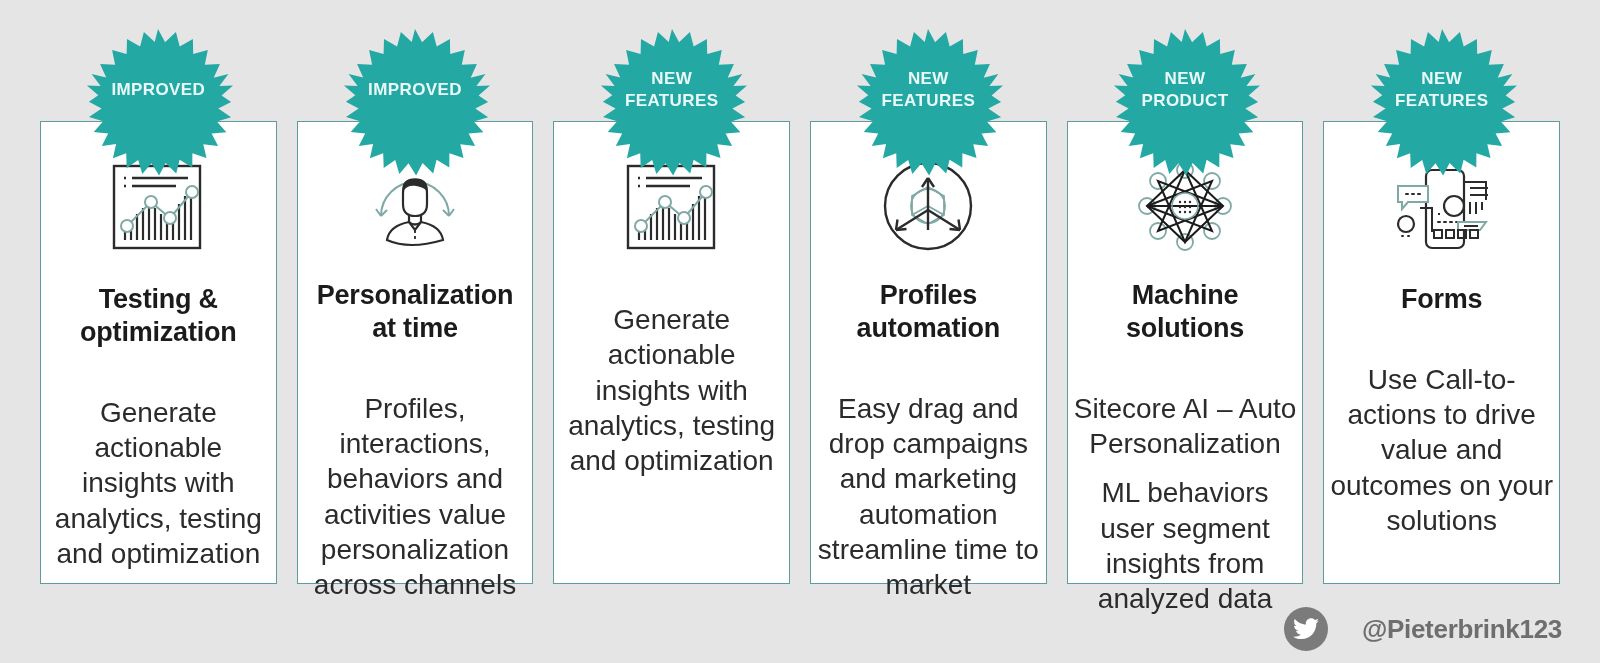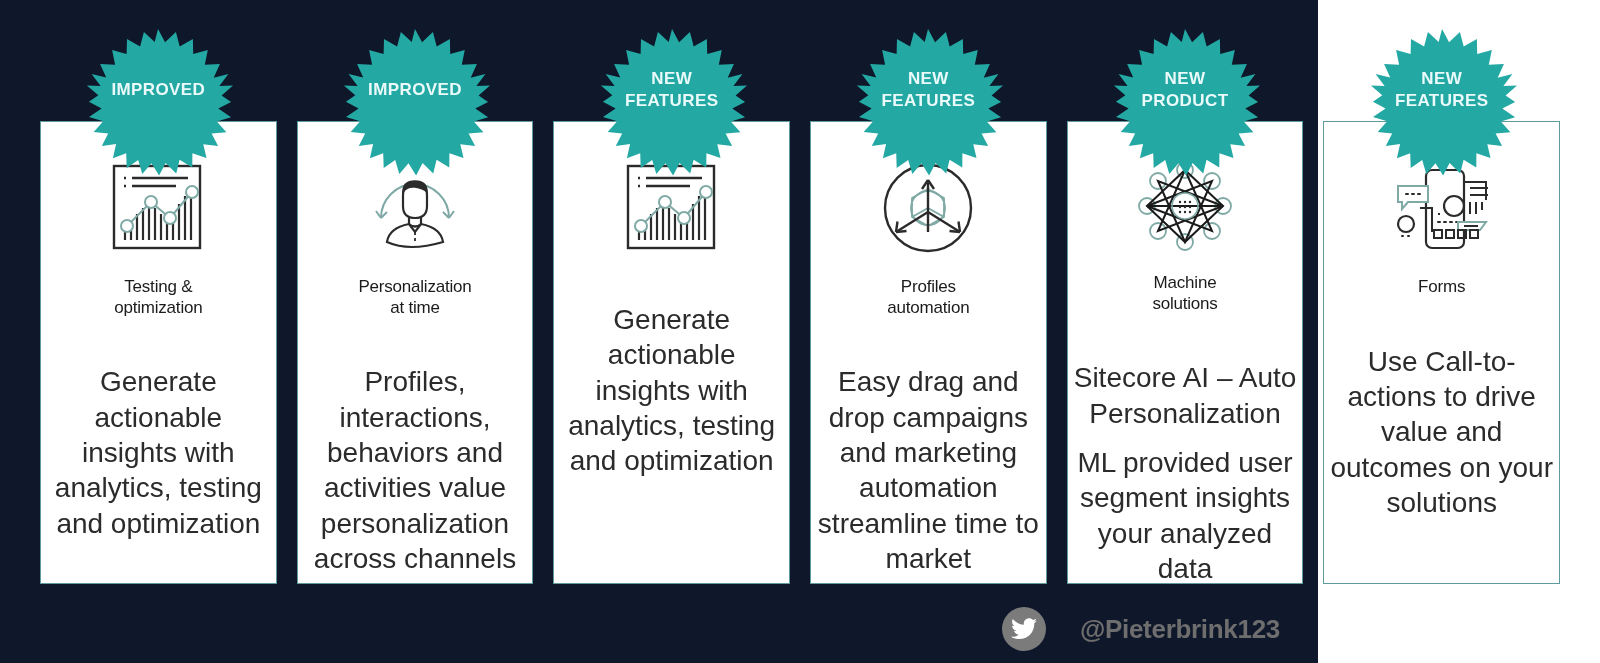--- a/index.html
+++ b/index.html
@@ -5,23 +5,23 @@
   * { box-sizing: border-box; margin: 0; padding: 0; }
   html, body {
     width: 1600px;
     height: 663px;
     background: #ffffff;
     font-family: "Liberation Sans", sans-serif;
     overflow: hidden;
   }
   .board {
     position: relative;
-    width: 1318px;
+    width: 1600px;
     height: 663px;
-    background: #0f172a;
+    background: #e5e5e5;
   }
   .cards-row {
     position: absolute;
     left: 40px;
     top: 121px;
     width: 1520px;
     height: 463px;
     display: flex;
     gap: 20px;
   }
@@ -37,23 +37,23 @@
   .card-icon {
     margin-top: 38px;
     width: 110px;
     height: 96px;
     display: flex;
     align-items: center;
     justify-content: center;
   }
   .card-icon svg { display: block; }
   .card-title {
-    margin-top: 21px;
-    font-size: 17px;
-    font-weight: normal;
+    margin-top: 27px;
+    font-size: 27px;
+    font-weight: bold;
     color: #1b1b1b;
     text-align: center;
     line-height: 1.22;
     letter-spacing: -0.2px;
     padding: 0 8px;
   }
   .card-body {
     margin-top: 46px;
     font-size: 28px;
     color: #2b2b2b;
@@ -318,21 +318,21 @@
               <circle cx="48" cy="52" r="1.2"></circle>
               <circle cx="53" cy="52" r="1.2"></circle>
           </g>
         </svg>
       </div>
 
       <div class="card-title" style="white-space: pre-line;">Machine
 solutions</div>
       <div class="card-body">
         <p>Sitecore AI – Auto Personalization</p>
-        <p>ML provided user segment insights your analyzed data</p>
+        <p>ML behaviors user segment insights from analyzed data</p>
       </div>
     </div>
 
     <div class="card">
       <div class="badge">
         <svg viewBox="0 0 150 150">
           <polygon fill="#23a8a3" points="75,2 82.1,15.2 92.9,4.9 96.7,19.4 109.9,12.1 110.2,27.1 124.8,23.1 121.8,37.8 136.9,37.1 130.7,50.7 145.4,47.1 136.4,59.1 150,58.6 138.6,68.4 148.1,74.9 135.3,81.5 148.1,90.2 133.8,94.4 143.4,105.2 128.6,106.5 135.1,119.1 120.3,117.3 123.5,131.1 109.4,126.3 109.3,140.4 96.6,132.8 93.2,146.4 82.6,136.1 76.1,148.5 68.5,136.3 59.3,147.1 55.2,133.1 43.7,140.9 43.2,126.3 29.9,131.3 33.1,117.1 18.8,118.9 25.2,106.4 10.7,105 20.2,94.3 6,90.1 18.6,81.4 5.9,74.8 15.3,68.2 3.9,58.5 17.6,58.9 8.6,46.9 23.2,50.6 17.1,37 32.1,37.7 29.1,23.1 43.6,27 44,12.1 57.1,19.4 60.9,4.9 71.7,15.1"></polygon>
         </svg>
         <span class="badge-text" style="white-space: pre-line;">NEW
 FEATURES</span>

